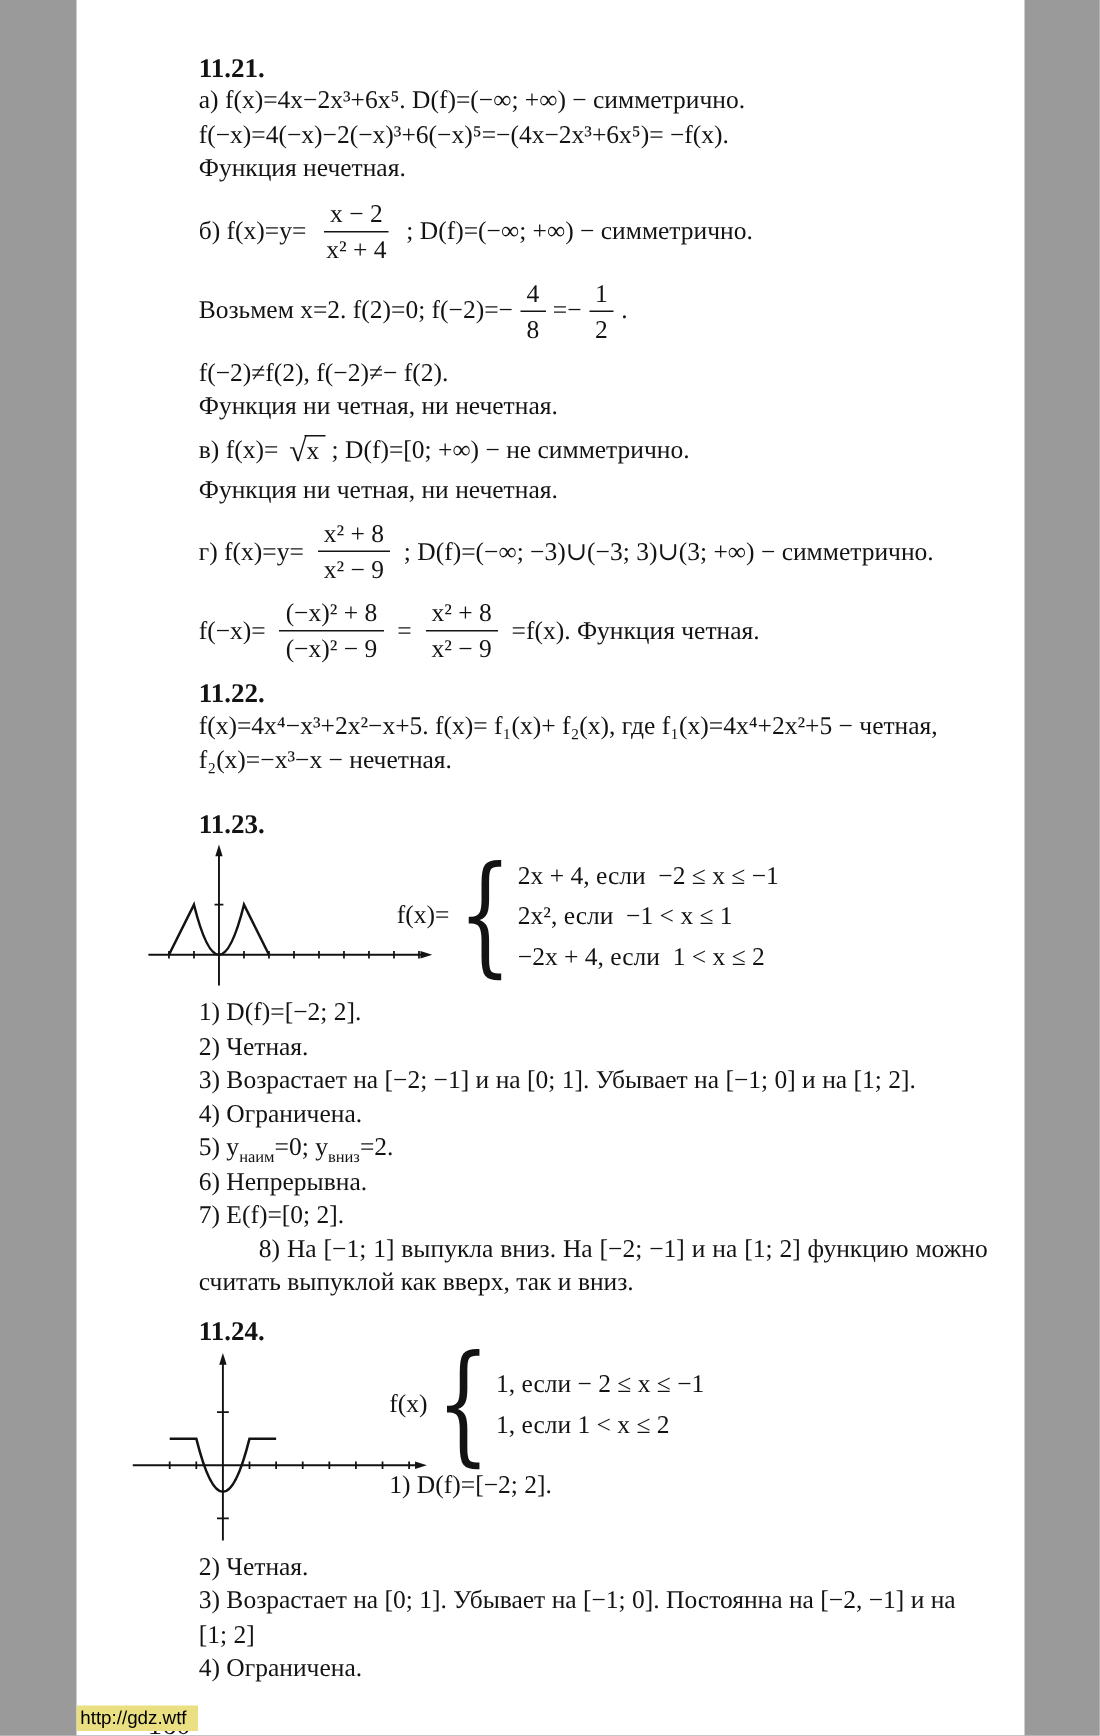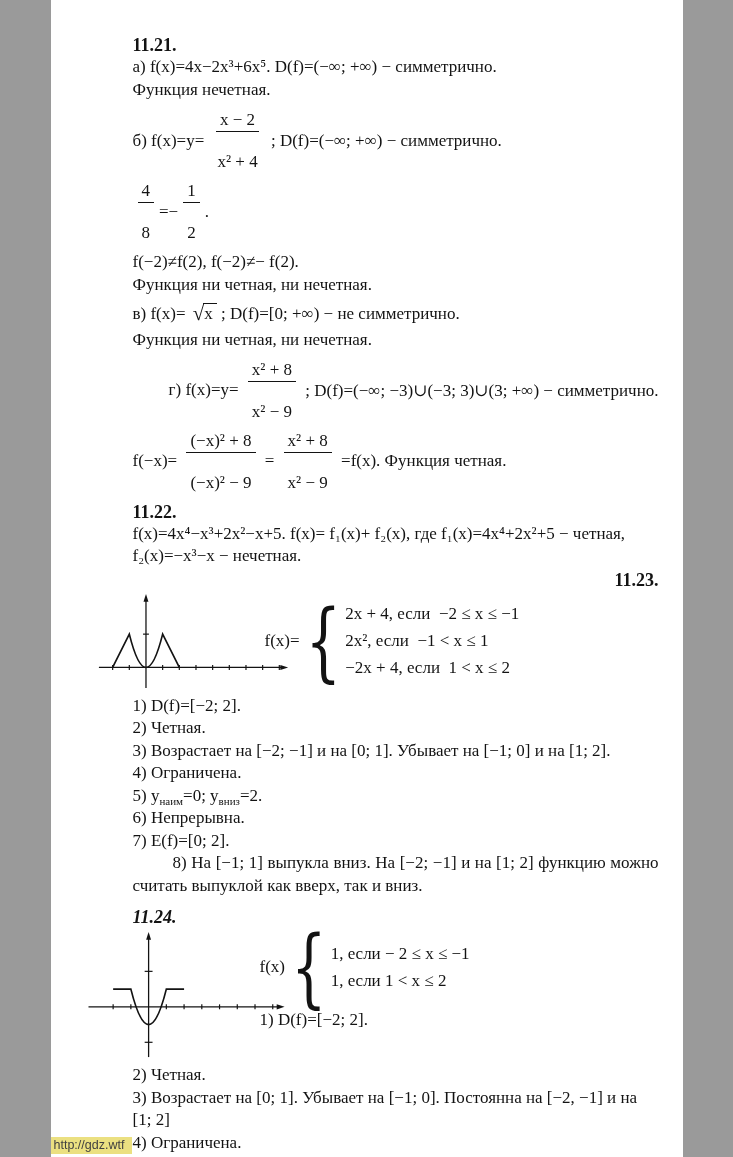--- a/index.html
+++ b/index.html
@@ -6,62 +6,64 @@
   .page{
     position:relative;width:632px;height:1157px;margin:0 auto;
     background:#ffffff;color:#131313;
     font-family:"Liberation Serif","DejaVu Serif",serif;
     font-size:17px;overflow:hidden;
   }
   .content{padding:34px 24px 0 82px;}
   .hdr{font-weight:bold;font-size:18px;line-height:22px;margin:0;}
   p.l{margin:0;line-height:22.5px;}
   .mrow{display:flex;align-items:center;margin:8px 0;white-space:pre;}
-  .frac{display:inline-flex;flex-direction:column;align-items:center;margin:0 5px;line-height:21px;gap:18px;}
+  .frac{display:inline-flex;flex-direction:column;align-items:center;margin:0 5px;line-height:21px;}
   .frac .num{padding:0 4px 1px;border-bottom:1.5px solid #131313;}
   .frac .den{padding:1px 4px 0;}
   .sqrt-sign{font-size:21px;margin:0 -1px 0 3px;}
   .rad{border-top:1.5px solid #131313;padding:0 4px 0 1px;}
   .grow{display:flex;align-items:center;}
   .grow2{display:flex;align-items:flex-start;}
   .pw{display:flex;align-items:center;}
   .brace{display:inline-block;font-size:56px;font-weight:400;
          transform:scaleY(1.55);transform-origin:center;margin:0 4px 0 6px;
          font-family:"DejaVu Serif",serif;}
   .cases > div{line-height:27px;white-space:pre;}
   .hang{margin-left:-40px;text-indent:40px;text-align:justify;}
   sub.ss{font-size:11px;line-height:0;}
   .pagenum{margin:16px 0 0 -34px;font-size:19px;font-weight:normal;}
   .watermark{
-    position:absolute;left:0;bottom:3px;background:#ebe081;color:#404040;
+    position:absolute;left:0;bottom:3px;background:#ebe081;color:#000000;
     font-family:"Liberation Sans","DejaVu Sans",sans-serif;font-size:12.5px;
     padding:1px 8px 2px 3px;
   }
   svg{display:block;}
 </style>
 </head>
 <body>
 
 <div class="page">
   <div class="content">
 
     <div class="hdr">11.21.</div>
     <p class="l">а) f(x)=4x−2x³+6x⁵. D(f)=(−∞; +∞) − симметрично.</p>
+    <p class="l">f(−x)=4(−x)−2(−x)³+6(−x)⁵=−(4x−2x³+6x⁵)= −f(x).</p>
     <p class="l">Функция нечетная.</p>
 
     <div class="mrow">
       <span>б) f(x)=y= </span>
       <span class="frac">
         <span class="num">x − 2</span>
         <span class="den">x² + 4</span>
       </span>
       <span> ; D(f)=(−∞; +∞) − симметрично.</span>
     </div>
 
     <div class="mrow">
+      <span>Возьмем x=2. f(2)=0; f(−2)=−</span>
       <span class="frac">
         <span class="num">4</span>
         <span class="den">8</span>
       </span>
       <span>=−</span>
       <span class="frac">
         <span class="num">1</span>
         <span class="den">2</span>
       </span>
       <span>.</span>
@@ -72,21 +74,21 @@
 
     <div class="mrow" style="margin:5px 0 3px;align-items:center;">
       <span>в) f(x)= </span>
       <span class="sqrt-sign">√</span>
       <span class="rad">x</span>
       <span> ; D(f)=[0; +∞) − не симметрично.</span>
     </div>
 
     <p class="l">Функция ни четная, ни нечетная.</p>
 
-    <div class="mrow" style="margin:7px 0 6px;justify-content:flex-end;">
+    <div class="mrow" style="margin:7px 0 6px;">
       <span>г) f(x)=y= </span>
       <span class="frac">
         <span class="num">x² + 8</span>
         <span class="den">x² − 9</span>
       </span>
       <span> ; D(f)=(−∞; −3)∪(−3; 3)∪(3; +∞) − симметрично.</span>
     </div>
 
     <div class="mrow" style="margin:8px 0 6px;">
       <span>f(−x)= </span>
@@ -99,21 +101,21 @@
         <span class="num">x² + 8</span>
         <span class="den">x² − 9</span>
       </span>
       <span> =f(x). Функция четная.</span>
     </div>
 
     <div class="hdr" style="margin-top:8px;">11.22.</div>
     <p class="l">f(x)=4x⁴−x³+2x²−x+5. f(x)= f₁(x)+ f₂(x), где f₁(x)=4x⁴+2x²+5 − четная,</p>
     <p class="l">f₂(x)=−x³−x − нечетная.</p>
 
-    <div class="hdr" style="margin-top:1px;text-align:right;">11.23.</div>
+    <div class="hdr" style="margin-top:20px;">11.23.</div>
 
     <div class="grow" style="margin-left:-38px;height:100px;">
       <svg width="200" height="100" viewBox="0 0 200 102">
 
         <line x1="2" y1="78" x2="190" y2="78" stroke="#131313" stroke-width="1.3"></line>
         <polygon points="195,78 187,75.4 187,80.6" fill="#131313"></polygon>
         <line x1="50" y1="99" x2="50" y2="8" stroke="#131313" stroke-width="1.3"></line>
         <polygon points="50,3 47.5,11 52.5,11" fill="#131313"></polygon>
 
         <g stroke="#131313" stroke-width="1.2">
@@ -147,21 +149,21 @@
     <p class="l">2) Четная.</p>
     <p class="l">3) Возрастает на [−2; −1] и на [0; 1]. Убывает на [−1; 0] и на [1; 2].</p>
     <p class="l">4) Ограничена.</p>
     <p class="l">
       <span>5) y</span><sub class="ss">наим</sub><span>=0; y</span><sub class="ss">вниз</sub><span>=2.</span>
     </p>
     <p class="l">6) Непрерывна.</p>
     <p class="l">7) E(f)=[0; 2].</p>
     <p class="l hang">8) На [−1; 1] выпукла вниз. На [−2; −1] и на [1; 2] функцию можно считать выпуклой как вверх, так и вниз.</p>
 
-    <div class="hdr" style="margin-top:9px;font-style:italic;">11.24.</div>
+    <div class="hdr" style="margin-top:9px;">11.24.</div>
 
     <div class="grow2" style="margin-left:-50px;">
       <svg width="212" height="134" viewBox="0 0 212 136">
         <line x1="4" y1="80" x2="197" y2="80" stroke="#131313" stroke-width="1.3"></line>
         <polygon points="203,80 195,77.4 195,82.6" fill="#131313"></polygon>
         <line x1="65" y1="131" x2="65" y2="9" stroke="#131313" stroke-width="1.3"></line>
         <polygon points="65,4 62.5,12 67.5,12" fill="#131313"></polygon>
         <g stroke="#131313" stroke-width="1.2">
           <line x1="29" y1="77.5" x2="29" y2="82.5"></line>
             <line x1="47" y1="77.5" x2="47" y2="82.5"></line>

